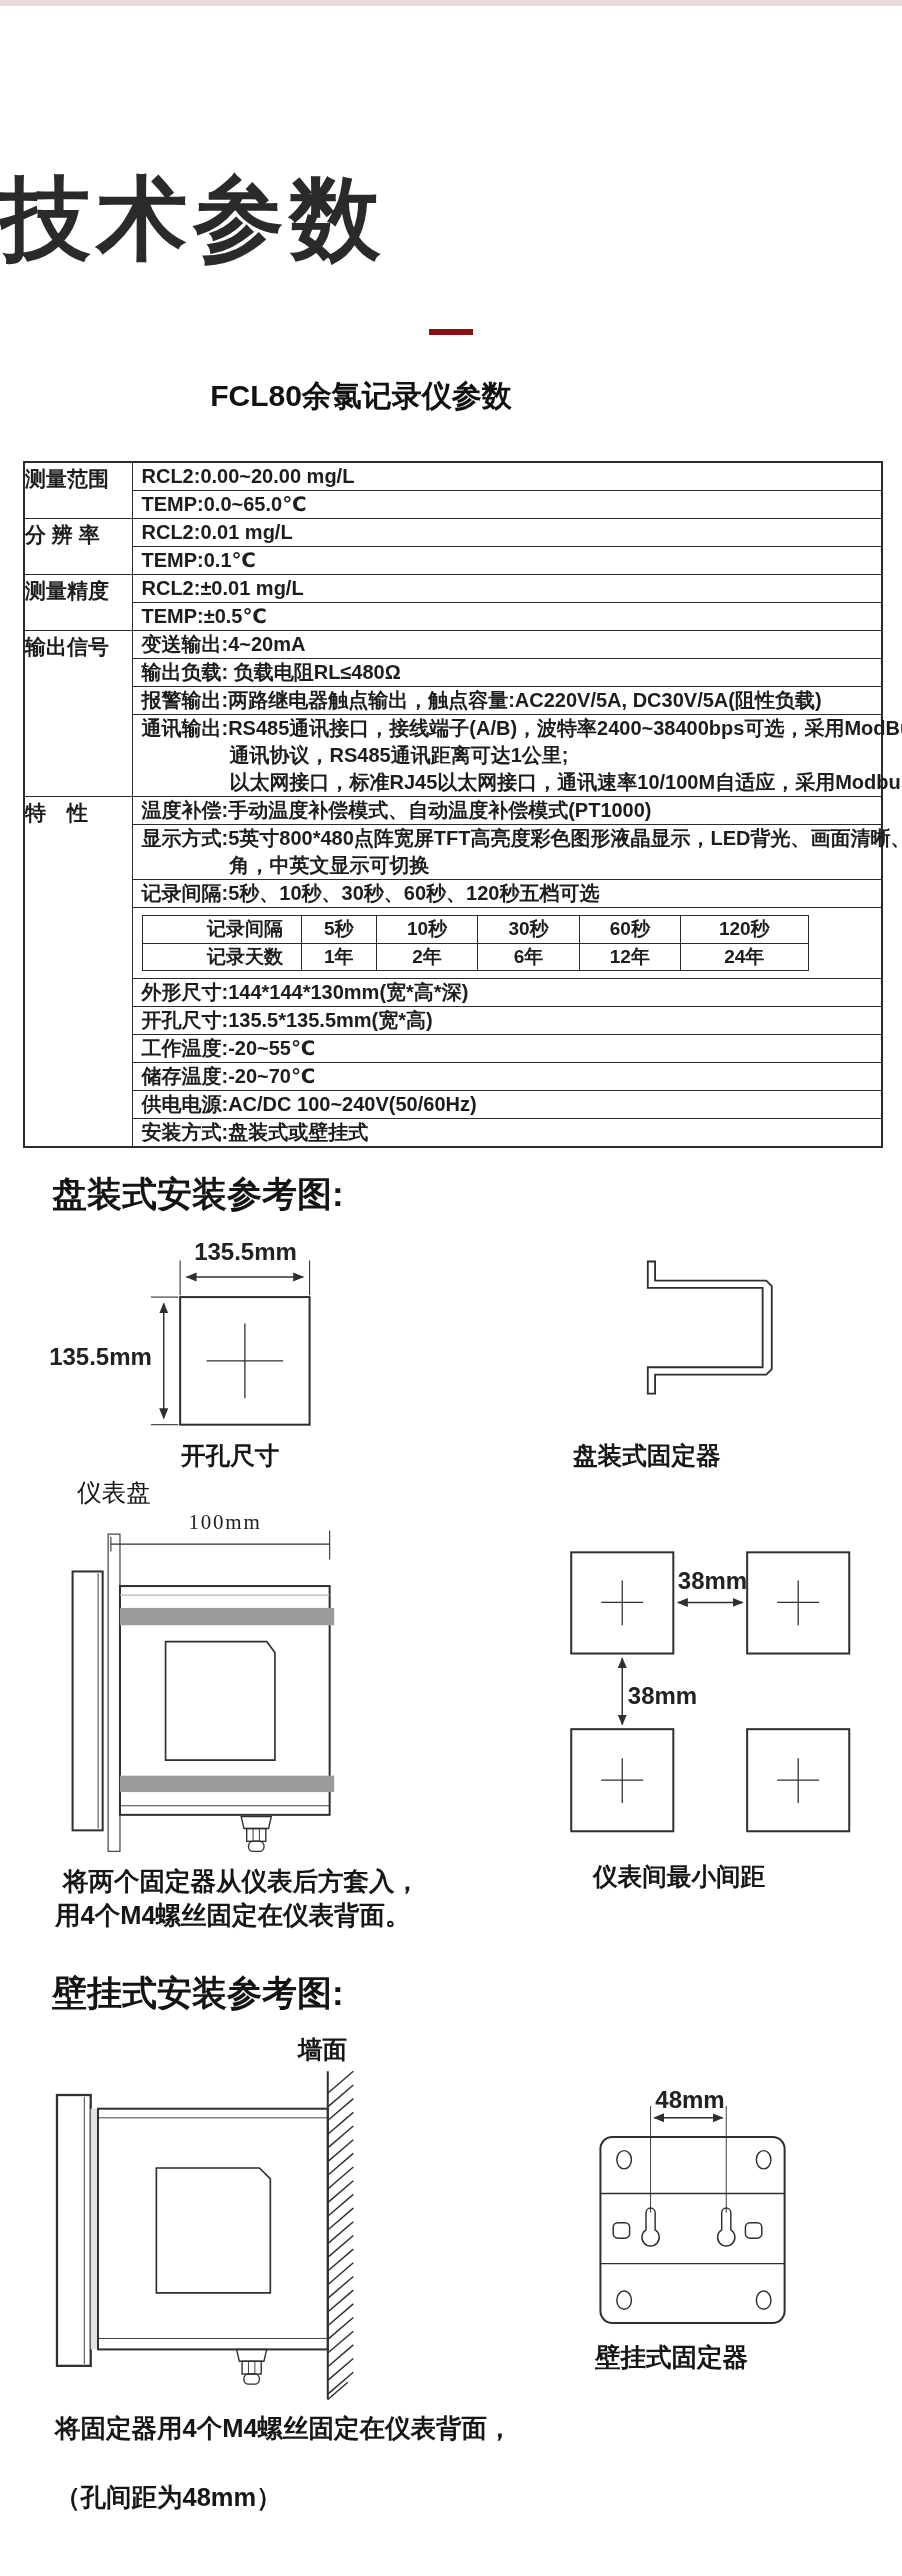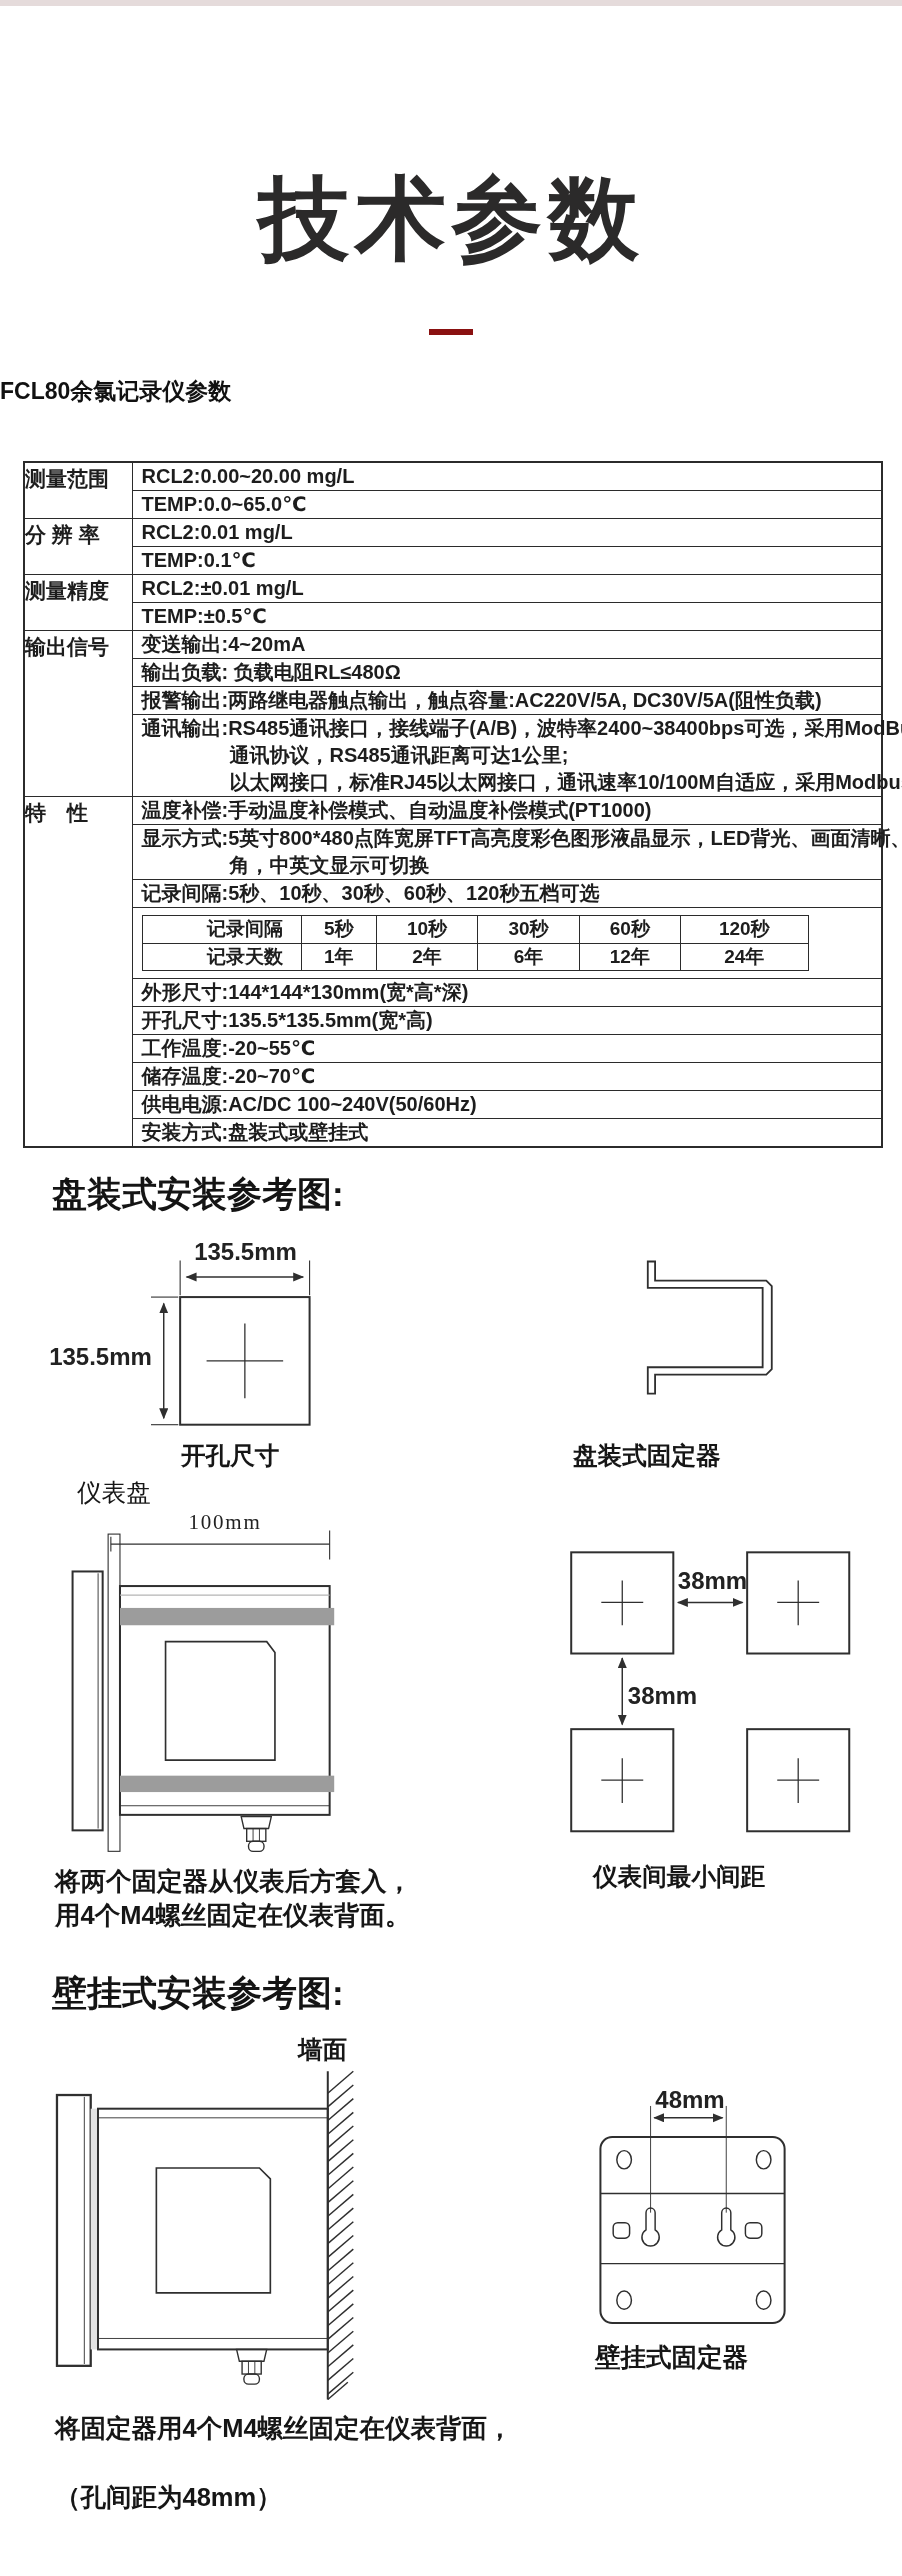--- a/index.html
+++ b/index.html
@@ -1,24 +1,24 @@
 <!DOCTYPE html>
 <html style="font-size:14.6px"><head>
 <meta charset="utf-8">
 <style>
   html,body{margin:0;padding:0;background:#ffffff;}
   .page{position:relative;width:903px;height:2576px;background:#ffffff;overflow:hidden;
         font-family:"Liberation Sans","DejaVu Sans",sans-serif;color:#1d1d1d;}
   .top-strip{position:absolute;top:0;left:0;width:903px;height:6.4px;background:#e5dbdb;}
 
-  .main-title{position:absolute;top:173px;left:0;width:903px;text-align:center;
+  .main-title{position:absolute;top:173px;left:0;width:903px;text-align:left;
         font-size:91px;font-weight:900;letter-spacing:5.5px;color:#2b2a2a;line-height:91px;}
   .title-dash{position:absolute;top:329px;left:429px;width:44px;height:6.4px;background:#8a1111;}
-  .subtitle{position:absolute;top:376px;left:0;width:722px;
-        font-size:23px;font-weight:700;color:#111;}
+  .subtitle{position:absolute;top:376px;left:0;width:722px;text-align:center;
+        font-size:30px;font-weight:700;color:#111;}
 
   
   table.spec{position:absolute;left:23px;top:461px;width:860px;border-collapse:collapse;
         table-layout:fixed;border:2.3px solid #2b2b2b;}
   table.spec td{padding:0 0 0 9px;font-size:20px;font-weight:600;color:#1d1d1d;
         height:27px;line-height:27px;white-space:nowrap;overflow:visible;}
   table.spec td.lbl{border-right:1.8px solid #2b2b2b;vertical-align:top;
         padding:1.8px 0 0 0;font-size:21px;}
   table.spec tr.gs td{border-top:1.8px solid #2b2b2b;}
   table.spec tr.sub td{border-top:1.2px solid #2b2b2b;}
@@ -222,21 +222,21 @@
 
   <div class="dim" style="left:181px;top:1238px;width:129px;">135.5mm</div>
   <div class="dim" style="left:42px;top:1343px;width:117px;">135.5mm</div>
   <div class="cap" style="left:181px;top:1439px;width:129px;">开孔尺寸</div>
   <div class="cap" style="left:573px;top:1439px;width:264px;">盘装式固定器</div>
   <div class="cap" style="left:77px;top:1476px;width:100px;text-align:left;font-weight:400;">仪表盘</div>
   <div class="dim-serif" style="left:175px;top:1510px;width:100px;">100mm</div>
   <div class="dim" style="left:675px;top:1567px;width:75px;">38mm</div>
   <div class="dim" style="left:627px;top:1682px;width:71px;">38mm</div>
   <div class="cap" style="left:593px;top:1860px;width:259px;">仪表间最小间距</div>
-  <div class="note" style="left:55px;top:1866px;">将两个固定器从仪表后方套入，</div>
+  <div class="note" style="left:63px;top:1866px;">将两个固定器从仪表后方套入，</div>
   <div class="note" style="left:55px;top:1900px;">用4个M4螺丝固定在仪表背面。</div>
 
   <div class="h2" style="left:52px;top:1973px;">壁挂式安装参考图:</div>
   <div class="cap" style="left:298px;top:2033px;width:82px;font-weight:600;">墙面</div>
   <div class="dim" style="left:648px;top:2086px;width:84px;">48mm</div>
 
   <svg style="left:36px;top:2033px;" width="848" height="383" viewBox="0 0 930 420">
     <defs>
       <marker id="ahB" markerWidth="14" markerHeight="12" refX="11" refY="5" orient="auto-start-reverse" markerUnits="userSpaceOnUse">
         <path d="M0,0 L12,5 L0,10 Z" fill="#2f2f2f"></path>

